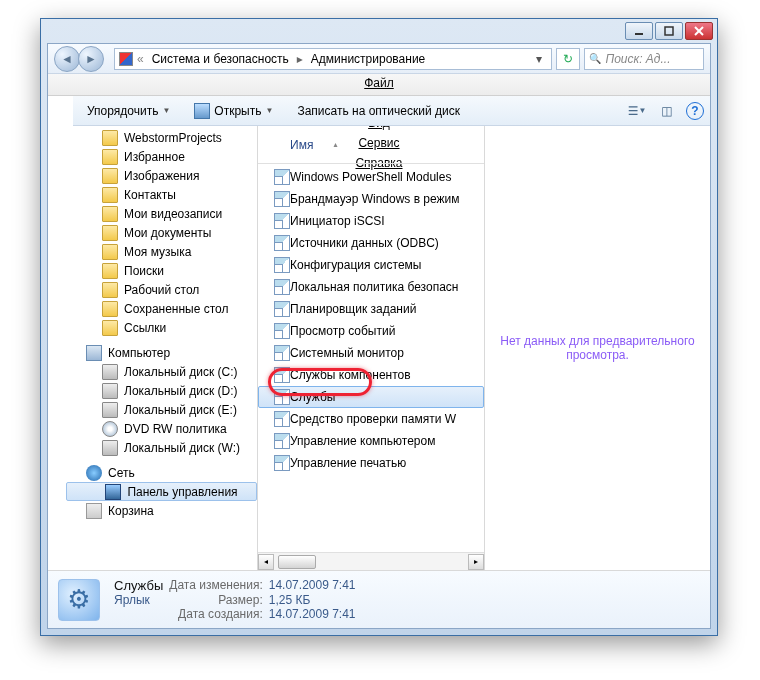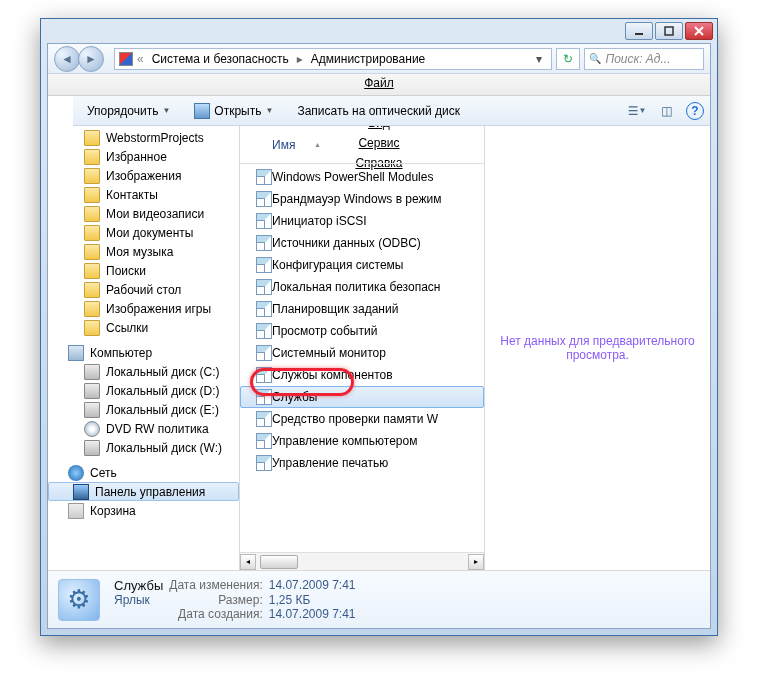--- a/index.html
+++ b/index.html
@@ -25,26 +25,26 @@
 .search::before { content: "🔍"; font-size: 10px; font-style: normal; }
 .menubar { height: 22px; background: linear-gradient(#f7f7f7,#ececec); border-bottom: 1px solid #d0d0d0; display: flex; align-items: center; padding: 0 6px; gap: 2px; flex-direction: column; }
 .menubar .mi { padding: 2px 8px; cursor: pointer; }
 .menubar .mi .ul { text-decoration: underline; }
 .toolbar { height: 30px; background: linear-gradient(#f5f9fd,#e4eef8); border-bottom: 1px solid #c9d6e6; display: flex; align-items: center; padding: 0 6px; gap: 8px; margin-left: 25px; }
 .tbutton { padding: 3px 8px; display: flex; align-items: center; gap: 4px; cursor: pointer; }
 .tbutton .drop { font-size: 8px; color: #555; }
 .spacer { flex: 1; }
 .ticon { width: 22px; height: 22px; display: flex; align-items: center; justify-content: center; cursor: pointer; color: #4a6a8a; }
 .ticon.help { color: #1e6fd6; font-weight: bold; border-radius: 50%; border: 1px solid #1e6fd6; width: 18px; height: 18px; }
-.body { flex: 1; display: flex; overflow: hidden; }
+.body { flex: 1; display: flex; overflow: hidden; margin-left: 18px; }
 .navpane { width: 192px; border-right: 1px solid #d9d9d9; overflow: hidden; background: #fff; padding-top: 2px; }
 .navitem { display: flex; align-items: center; height: 19px; padding: 0 4px 0 20px; gap: 6px; cursor: pointer; white-space: nowrap; overflow: hidden; }
 .navitem.ind1 { padding-left: 36px; }
 .navitem.selected { background: linear-gradient(#e6f0fb,#cfe3f8); border: 1px solid #9cc1eb; border-radius: 2px; padding-left: 19px; }
-.navitem.selected.ind0 { padding-left: 24px; }
+.navitem.selected.ind0 { padding-left: 24px; justify-content: center; }
 .navicon { width: 16px; height: 16px; flex-shrink: 0; display: inline-block; }
 .ni-folder { background: linear-gradient(#fde9a6,#f3c94b); border: 1px solid #c7a23a; border-radius: 1px; }
 .ni-comp { background: linear-gradient(#dce8f4,#9cb7d6); border: 1px solid #6a8db3; }
 .ni-drive { background: linear-gradient(#eee,#bbb); border: 1px solid #888; border-radius: 1px; }
 .ni-dvd { background: radial-gradient(circle,#fff 20%,#bcd 70%,#89a); border-radius: 50%; border: 1px solid #888; }
 .ni-net { background: radial-gradient(circle,#8cf,#26a); border-radius: 50%; }
 .ni-cpl { background: linear-gradient(#9cf,#369); border: 1px solid #247; }
 .ni-bin { background: linear-gradient(#eee,#ccc); border: 1px solid #999; }
 .ni-link { background: linear-gradient(#bdf,#69c); border: 1px solid #47a; }
 .gap { height: 6px; }
@@ -178,21 +178,21 @@
           <div class="navitem ind1">
             <span class="navicon ni-folder"></span>
             <span>Поиски</span>
           </div>
           <div class="navitem ind1">
             <span class="navicon ni-folder"></span>
             <span>Рабочий стол</span>
           </div>
           <div class="navitem ind1">
             <span class="navicon ni-folder"></span>
-            <span>Изображения игры</span>
+            <span>Сохраненные стол</span>
           </div>
           <div class="navitem ind1">
             <span class="navicon ni-folder"></span>
             <span>Ссылки</span>
           </div>
           <div class="gap"></div>
           <div class="navitem ind0">
             <span class="navicon ni-comp"></span>
             <span>Компьютер</span>
           </div>

